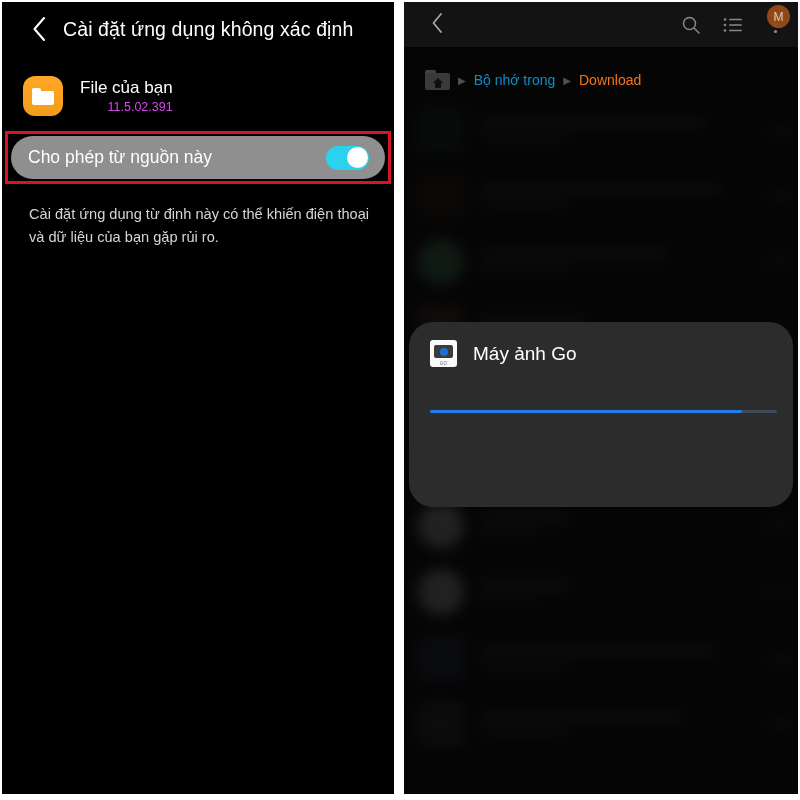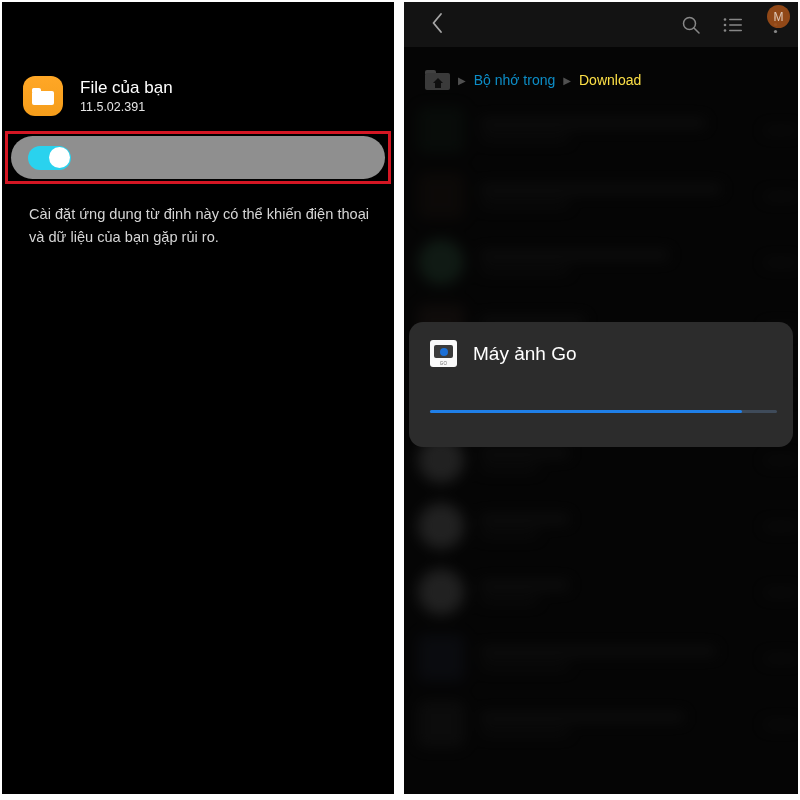--- a/index.html
+++ b/index.html
@@ -59,20 +59,21 @@
   }
 
   .app-row {
     position: absolute;
     left: 0;
     top: 66px;
     width: 392px;
     height: 56px;
     display: flex;
     align-items: center;
+    text-align: right;
   }
   .app-icon {
     width: 40px;
     height: 40px;
     margin-left: 21px;
     border-radius: 12px;
     background: linear-gradient(180deg,#FFA726 0%, #F59D1A 100%);
     display: flex;
     align-items: center;
     justify-content: center;
@@ -102,21 +103,21 @@
     display: flex;
     flex-direction: column;
     justify-content: center;
   }
   .app-name {
     color: #ffffff;
     font-size: 17px;
     line-height: 21px;
   }
   .app-version {
-    color: #e5e5e5;
+    color: #d946ef;
     font-size: 12.5px;
     line-height: 17px;
     margin-top: 1px;
   }
 
   
   .highlight-box {
     position: absolute;
     left: 3px;
     top: 129px;
@@ -262,21 +263,21 @@
     width: 6px; height: 5px;
     background: #1a1a1a;
   }
   .crumb-sep {
     color: #6a6a6a;
     font-size: 10px;
     margin: 0 8px;
     opacity: 0.75;
   }
   .crumb-dim { color: #0ea5e9; opacity: 0.85; }
-  .crumb-active { color: #fde047; }
+  .crumb-active { color: #f97316; }
 
   
   .blur-list {
     position: absolute;
     left: 0;
     top: 95px;
     width: 394px;
     height: 697px;
     filter: blur(7px);
     opacity: 0.85;
@@ -325,23 +326,23 @@
     width: 394px; height: 792px;
     background: rgba(0,0,0,0.52);
   }
 
   
   .dialog {
     position: absolute;
     left: 5px;
     top: 320px;
     width: 384px;
-    height: 125px;
+    height: 185px;
     background: #2c2c2c;
-    border-radius: 14px;
+    border-radius: 24px;
     box-sizing: border-box;
   }
   .dlg-head {
     display: flex;
     align-items: center;
     padding: 18px 0 0 21px;
   }
   .cam-icon {
     width: 27px; height: 27px;
     background: #fafafa;
@@ -408,35 +409,46 @@
     font-size: 16.5px;
   }
 </style>
 </head>
 <body>
 
 <div class="screens">
 
   <div class="panel-left">
 
+    <div class="header-row">
+      <div class="back-chevron">
+        <span>
+          <svg width="15" height="26" viewBox="0 0 15 26">
+            <polyline points="12,2 2.5,13 12,24" fill="none" stroke="#ffffff" stroke-width="2.1" stroke-linecap="round" stroke-linejoin="round"></polyline>
+          </svg>
+        </span>
+      </div>
+      <div class="header-title">Cài đặt ứng dụng không xác định</div>
+    </div>
 
     <div class="app-row">
       <div class="app-icon">
         <div class="folder-glyph">
           <div class="tab"></div>
           <div class="body"></div>
         </div>
       </div>
       <div class="app-text">
         <div class="app-name">File của bạn</div>
         <div class="app-version">11.5.02.391</div>
       </div>
     </div>
 
     <div class="toggle-row">
+      <div class="toggle-label">Cho phép từ nguồn này</div>
       <div class="switch">
         <div class="knob"></div>
       </div>
     </div>
     <div class="highlight-box"></div>
 
     <div class="desc">Cài đặt ứng dụng từ định này có thể khiến điện thoại và dữ liệu của bạn gặp rủi ro.</div>
   </div>
 
   <div class="panel-right">

